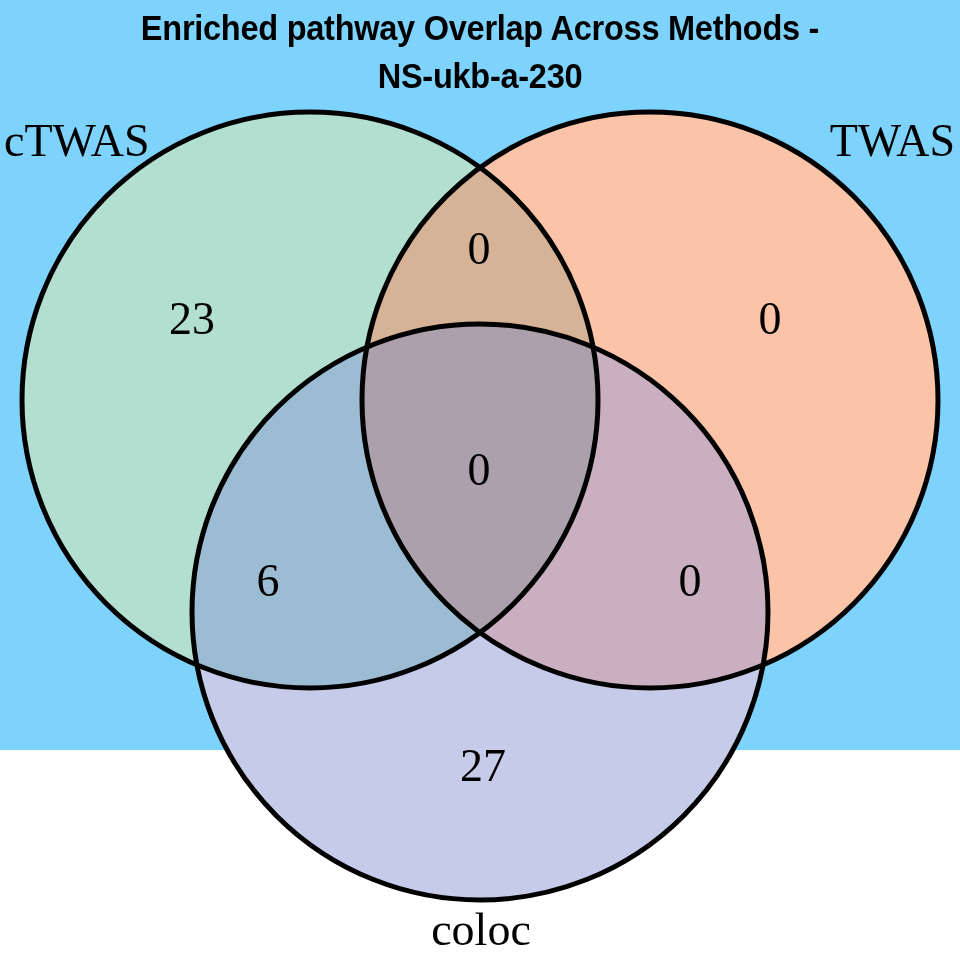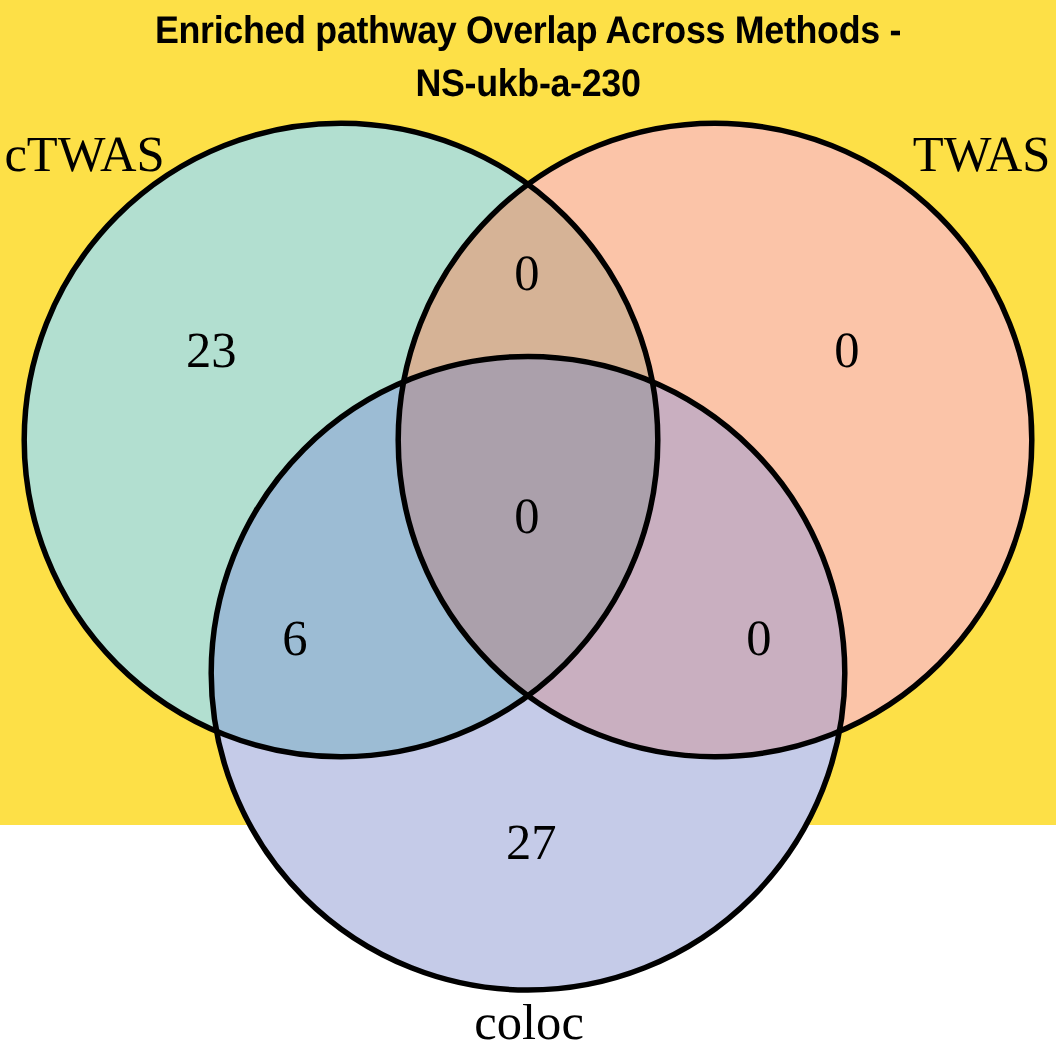--- a/index.html
+++ b/index.html
@@ -11,21 +11,21 @@
   body {
     width: 960px;
     height: 960px;
     overflow: hidden;
     font-family: "Liberation Serif", "DejaVu Serif", serif;
   }
   #figure {
     position: relative;
     width: 960px;
     height: 750px;
-    background: #fde047;
+    background: #7dd3fc;
   }
   
   #title-block {
     position: absolute;
     top: 0px;
     left: 0px;
     width: 960px;
     text-align: center;
     font-family: "Liberation Sans", "DejaVu Sans", sans-serif;
     font-weight: bold;

